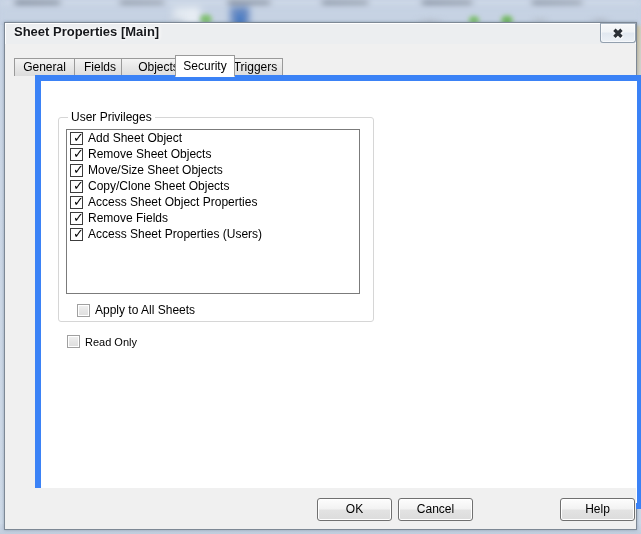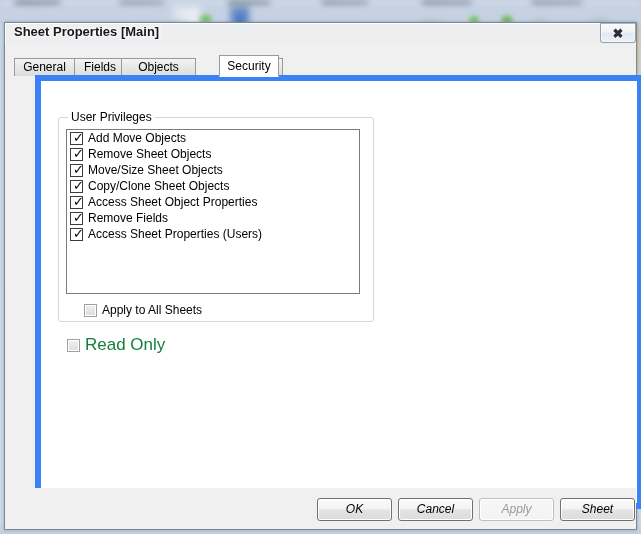--- a/index.html
+++ b/index.html
@@ -269,30 +269,30 @@
     position: absolute;
     display: flex;
     align-items: center;
   }
   .check-line .cl-label {
     font-size: 12px;
     color: #000;
     white-space: nowrap;
   }
   #apply-all-sheets {
-    left: 25px; top: 185px;
+    left: 18px; top: 185px;
   }
   #read-only-row {
     position: absolute;
     left: 26px; top: 254px;
     display: flex;
     align-items: center;
   }
   #read-only-row .cl-label {
-    font-size: 17px; color: #15803d; white-space: nowrap;
+    font-size: 11px; color: #000000; white-space: nowrap;
   }
 
   
   #footer-bar {
     position: absolute;
     left: 1px; top: 466px;
     width: 631px; height: 41px;
     background: #f0f0f0;
   }
   .dlg-button {
@@ -302,21 +302,20 @@
     border: 1px solid #707070;
     border-radius: 3px;
     background: linear-gradient(180deg, #fdfdfd 0%, #f2f2f2 48%, #e3e3e3 52%, #dcdcdc 100%);
     color: #000;
     font-size: 12px;
     line-height: 21px;
     text-align: center;
     box-sizing: border-box;
     box-shadow: inset 0 0 0 1px #ffffff;
     white-space: nowrap;
-    font-style: italic;
   }
   .dlg-button.disabled {
     border-color: #bfbfbf;
     color: #9a9a9a;
     background: linear-gradient(180deg, #f7f7f7 0%, #f2f2f2 100%);
     box-shadow: inset 0 0 0 1px #ffffff;
   }
   #btn-ok     { left: 312px; }
   #btn-cancel { left: 393px; }
   #btn-apply  { left: 474px; }
@@ -348,40 +347,40 @@
     <div id="tab-strip">
       <div class="tab" style="left:0px; width:61px;">
         <span>General</span>
       </div>
       <div class="tab" style="left:60px; width:52px;">
         <span>Fields</span>
       </div>
       <div class="tab" style="left:107px; width:75px;">
         <span>Objects</span>
       </div>
-      <div class="tab active" style="left:161px; width:60px;margin-left:44px;">
+      <div class="tab active" style="left:161px; width:60px;">
         <span>Security</span>
       </div>
       <div class="tab" style="left:214px; width:55px;">
         <span>Triggers</span>
       </div>
     </div>
 
     <div id="tab-page">
 
       <div id="privileges-group">
         <div id="privileges-group-label">User Privileges</div>
 
         <div id="privileges-listbox">
 
           <div class="privilege-row">
             <span class="cb-classic">
               <span class="tick">✓</span>
             </span>
-            <span class="privilege-label">Add Move Objects</span>
+            <span class="privilege-label">Add Sheet Object</span>
           </div>
 
           <div class="privilege-row">
             <span class="cb-classic">
               <span class="tick">✓</span>
             </span>
             <span class="privilege-label">Remove Sheet Objects</span>
           </div>
 
           <div class="privilege-row">
@@ -435,20 +434,17 @@
     </div>
   </div>
 
   <div id="footer-bar">
     <div class="dlg-button" id="btn-ok">
       <span>OK</span>
     </div>
     <div class="dlg-button" id="btn-cancel">
       <span>Cancel</span>
     </div>
-    <div class="dlg-button disabled" id="btn-apply">
-      <span>Apply</span>
-    </div>
     <div class="dlg-button" id="btn-help">
-      <span>Sheet</span>
+      <span>Help</span>
     </div>
   </div>
 </div>
 
 </body></html>

